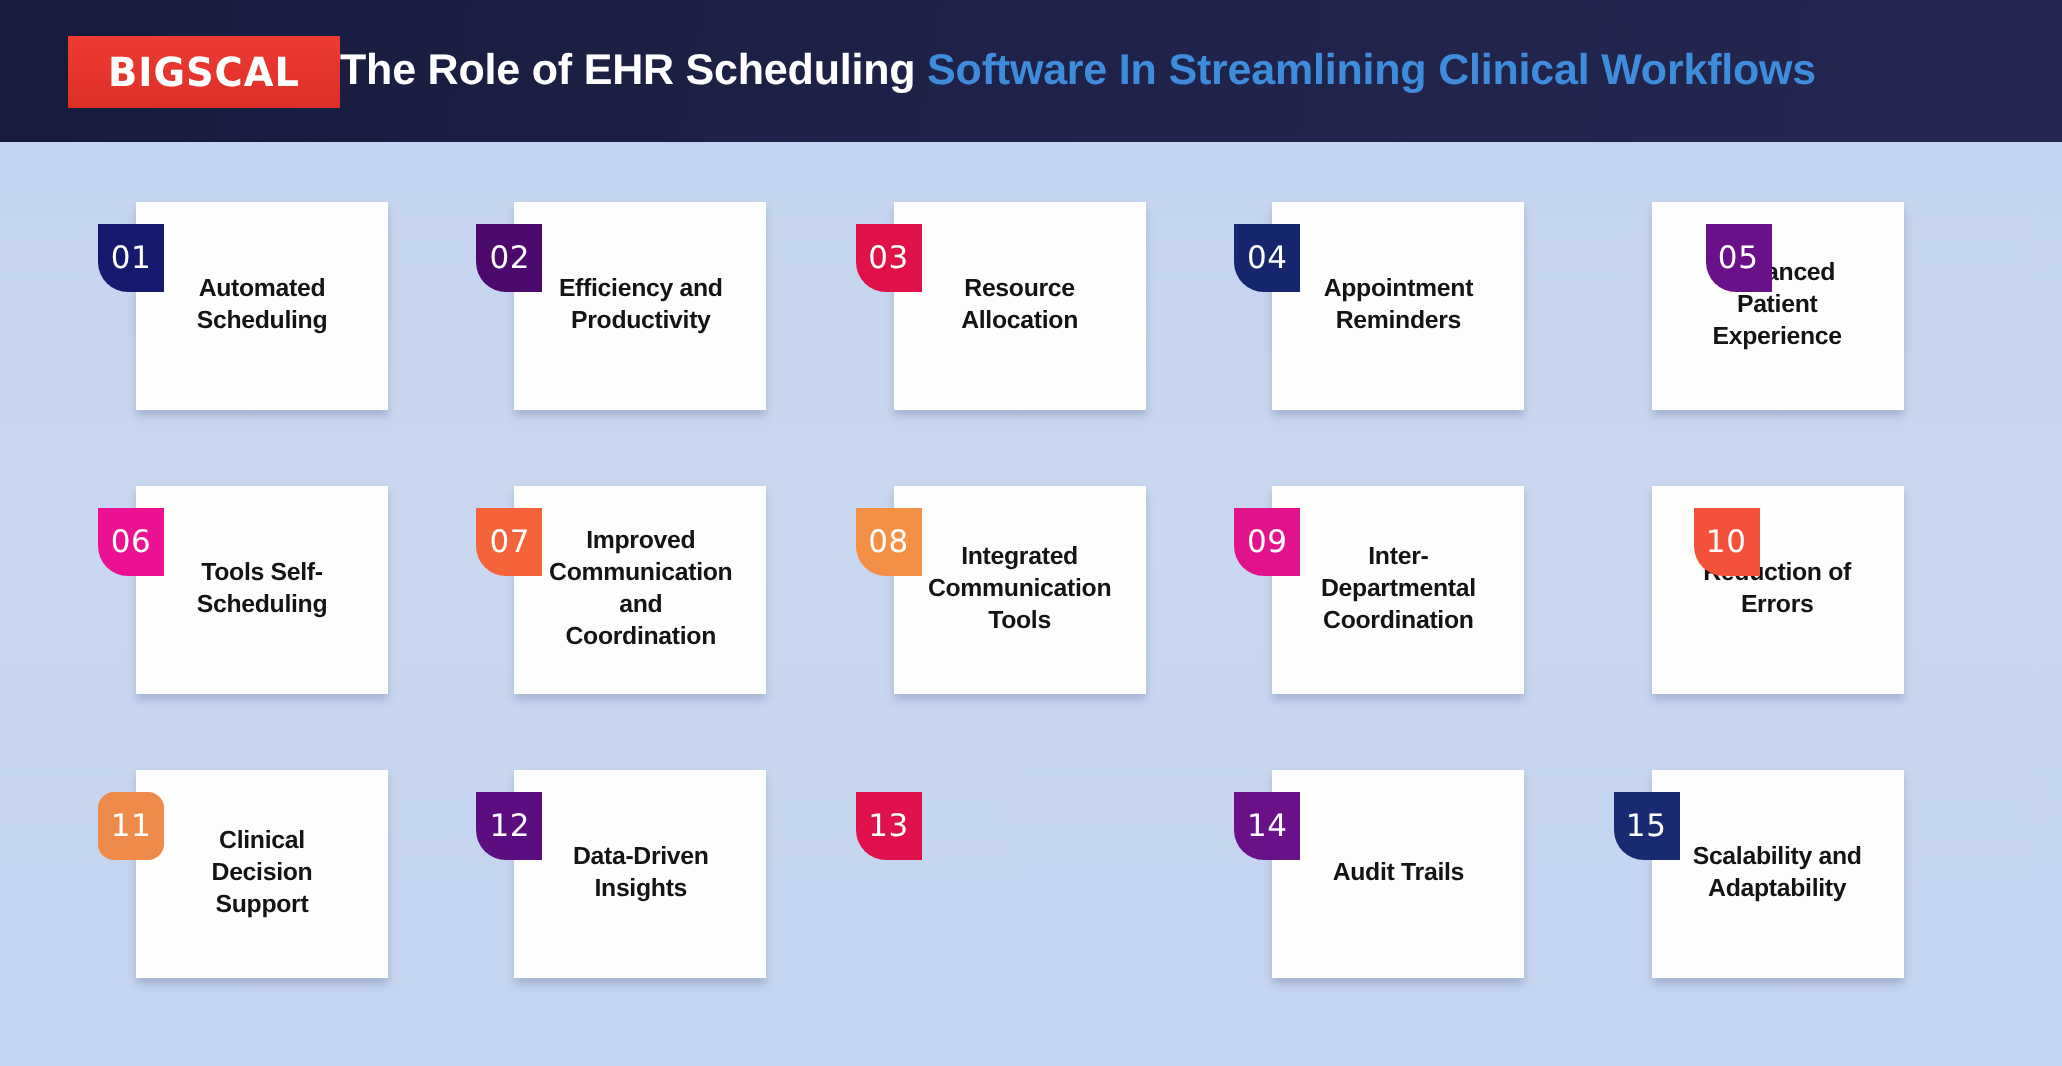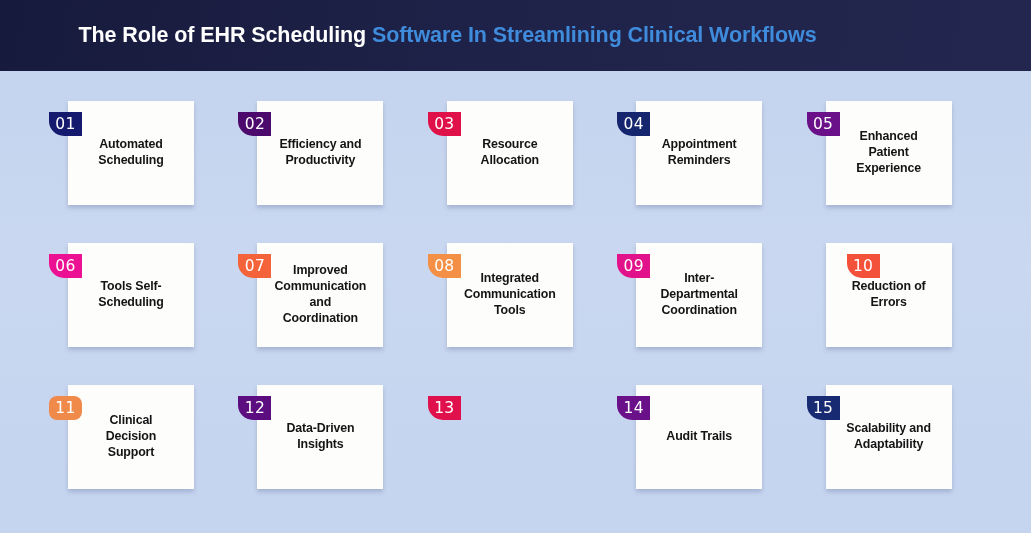--- a/index.html
+++ b/index.html
@@ -105,41 +105,44 @@
     text-align: center;
     letter-spacing: -0.15px;
     white-space: pre-line;
   }
 
   .badge {
     position: absolute;
     left: 7px;
     top: 23px;
     width: 33px;
-    height: 24px;
+    height: 34px;
     border-bottom-left-radius: 15px;
     display: flex;
     align-items: center;
     justify-content: center;
     z-index: 3;
   }
   .badge-num {
     color: #ffffff;
     font-size: 15.5px;
     font-weight: normal;
     letter-spacing: 0.3px;
     font-family: "DejaVu Sans", sans-serif;
   }
 </style>
 </head>
 <body>
 
 <div id="infographic">
 
   <div id="header">
+    <div id="logo">
+      <span id="logo-text">BIGSCAL</span>
+    </div>
     <div id="header-title">
       <span class="title-white">The Role of EHR Scheduling </span><span class="title-blue">Software In Streamlining Clinical Workflows</span>
     </div>
   </div>
 
   <div id="grid">
       <div class="cell">
         <div class="badge" style="background: rgb(22, 26, 110);">
           <span class="badge-num">01</span>
         </div>
@@ -169,21 +172,21 @@
       <div class="cell">
         <div class="badge" style="background: rgb(22, 38, 110);">
           <span class="badge-num">04</span>
         </div>
         <div class="card">
           <div class="card-label">Appointment
 Reminders</div>
         </div>
       </div>
       <div class="cell">
-        <div class="badge" style="background: rgb(106, 16, 137);">
+        <div class="badge" style="background: rgb(106, 16, 137); margin-left: 46px;">
           <span class="badge-num">05</span>
         </div>
         <div class="card">
           <div class="card-label">Enhanced
 Patient
 Experience</div>
         </div>
       </div>
       <div class="cell">
         <div class="badge" style="background: rgb(236, 16, 147);">

